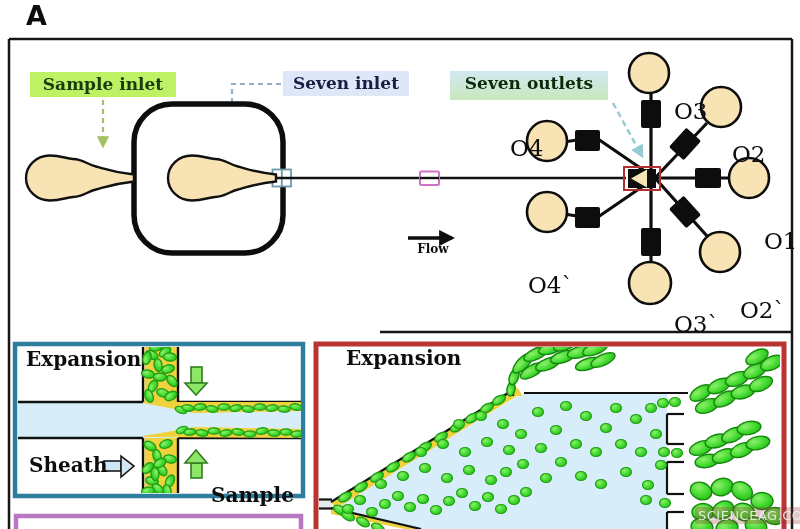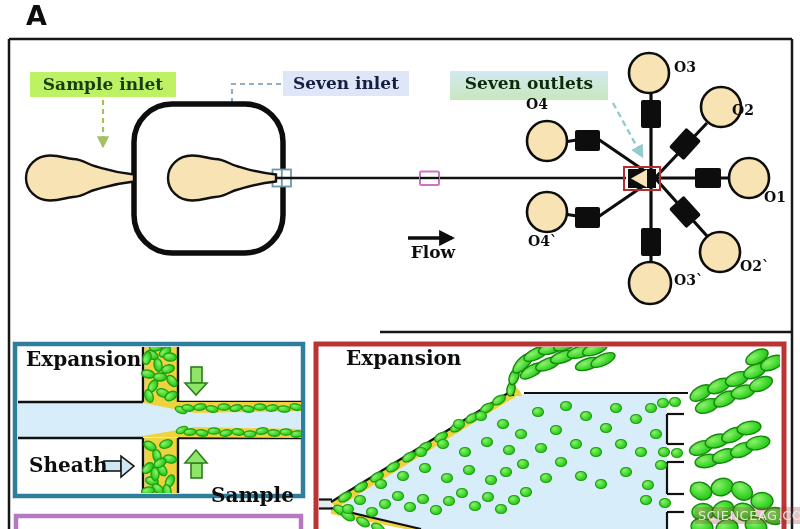--- a/index.html
+++ b/index.html
@@ -8,29 +8,29 @@
     background:#ffffff;font-family:"DejaVu Serif", serif;
   }
   svg{position:absolute;left:0;top:0;}
   .txt{position:absolute;white-space:nowrap;color:#0d0d0d;}
   .figlab{left:26px;top:0px;font-family:"DejaVu Sans",sans-serif;font-weight:bold;font-size:27px;}
   .lbl{font-weight:bold;font-size:17px;text-align:center;}
   .lbl-sample{left:30px;top:72px;width:146px;height:25px;line-height:25px;background:#bef264;color:#173c0e;}
   .lbl-sheath{left:283px;top:71px;width:126px;height:25px;line-height:25px;background:#dfe6f8;color:#131f42;}
   .lbl-seven{left:450px;top:71px;width:158px;height:29px;line-height:25px;
     background:linear-gradient(#d2e9f2,#c8e7bd);color:#0d2b08;}
-  .lbl-flow{left:403px;top:242px;width:60px;text-align:center;font-weight:bold;font-size:17px;}
-  .olab{font-weight:bold;font-size:14px;}
+  .lbl-flow{left:403px;top:242px;width:60px;text-align:center;font-weight:bold;font-size:12px;}
+  .olab{font-weight:normal;font-size:23px;margin-top:39px;}
   .ol-o3{left:674px;top:59px;}
   .ol-o2{left:732px;top:102px;}
   .ol-o1{left:764px;top:189px;}
   .ol-o2p{left:740px;top:258px;}
   .ol-o3p{left:674px;top:272px;}
   .ol-o4p{left:528px;top:233px;}
-  .ol-o4{left:526px;top:96px;}
+  .ol-o4{left:510px;top:96px;}
   .ptitle{font-weight:bold;font-size:20px;}
   .jn-title{left:26px;top:347px;}
   .jn-sheath{left:29px;top:453px;}
   .jn-sample{left:211px;top:461px;margin-top:22px;}
   .exp-title{left:322px;top:346px;margin-left:24px;}
   .wm{left:695px;top:507px;font-family:"DejaVu Sans",sans-serif;font-size:13px;
     color:rgba(236,236,236,0.92);background:rgba(150,55,55,0.28);padding:1px 3px;letter-spacing:.5px;}
   .cell{fill:url(#cellG);stroke:#1f9d13;stroke-width:1.3;}
   .bigcell{fill:url(#cellG);stroke:#17880e;stroke-width:1.4;}
   .dot{fill:url(#cellG);stroke:#22a015;stroke-width:1.2;}

